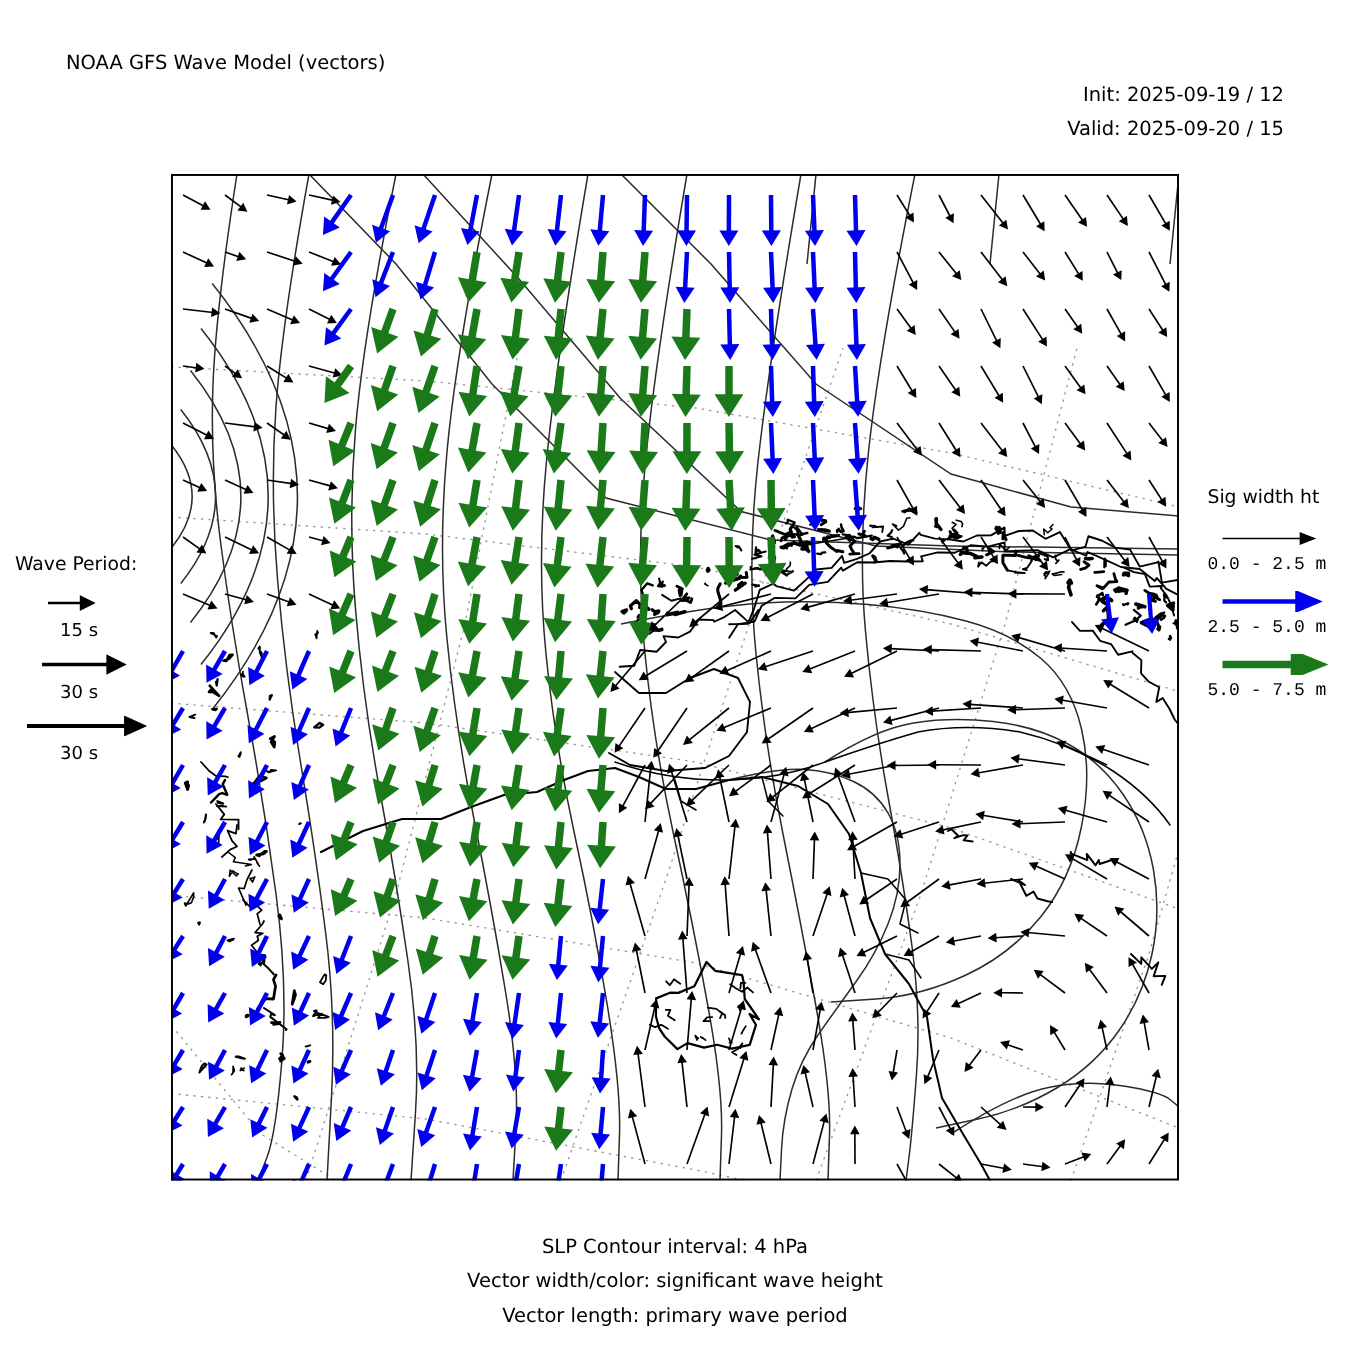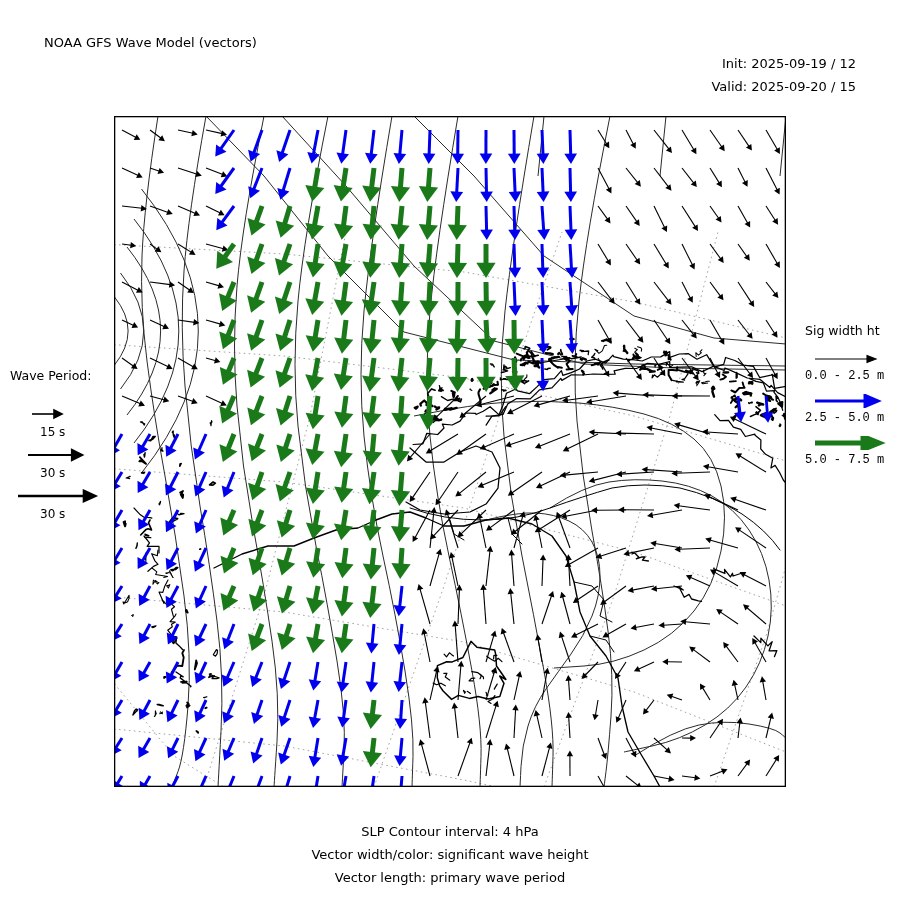--- a/index.html
+++ b/index.html
@@ -52,21 +52,21 @@
   #plot-svg { display: block; }
   .legend-left {
     position: absolute;
     left: 10px;
     top: 368px;
     width: 105px;
     font-size: 12px;
   }
   .legend-left .ttl {
     font-size: 12.5px;
-    margin-bottom: 24px;
+    margin-bottom: 12px;
     white-space: nowrap;
   }
   .legend-left .row { margin-bottom: 9px; }
   .legend-left .row .lbl {
     margin-top: 1px;
     margin-left: 30px;
     font-size: 12px;
   }
   .legend-right {
     position: absolute;

